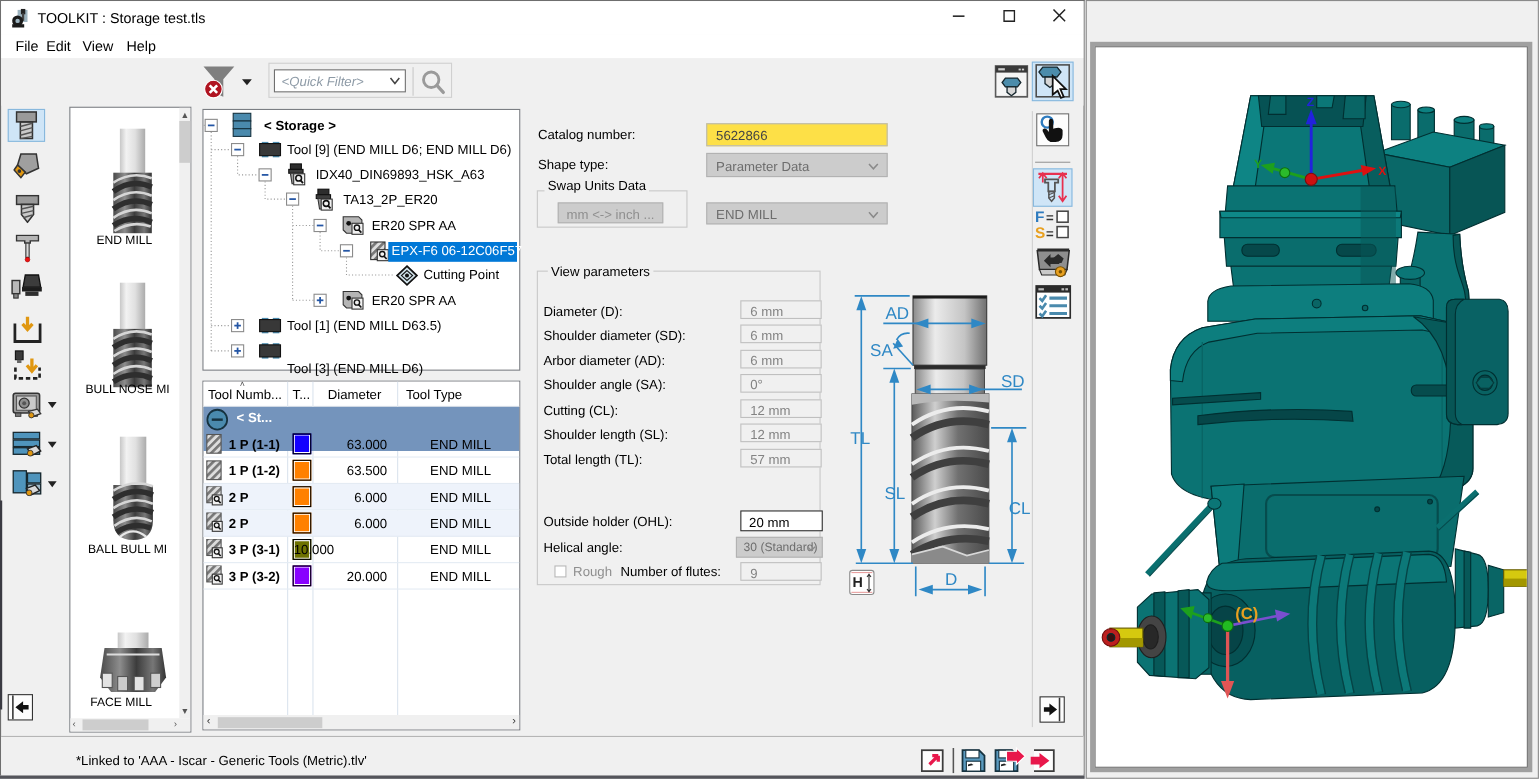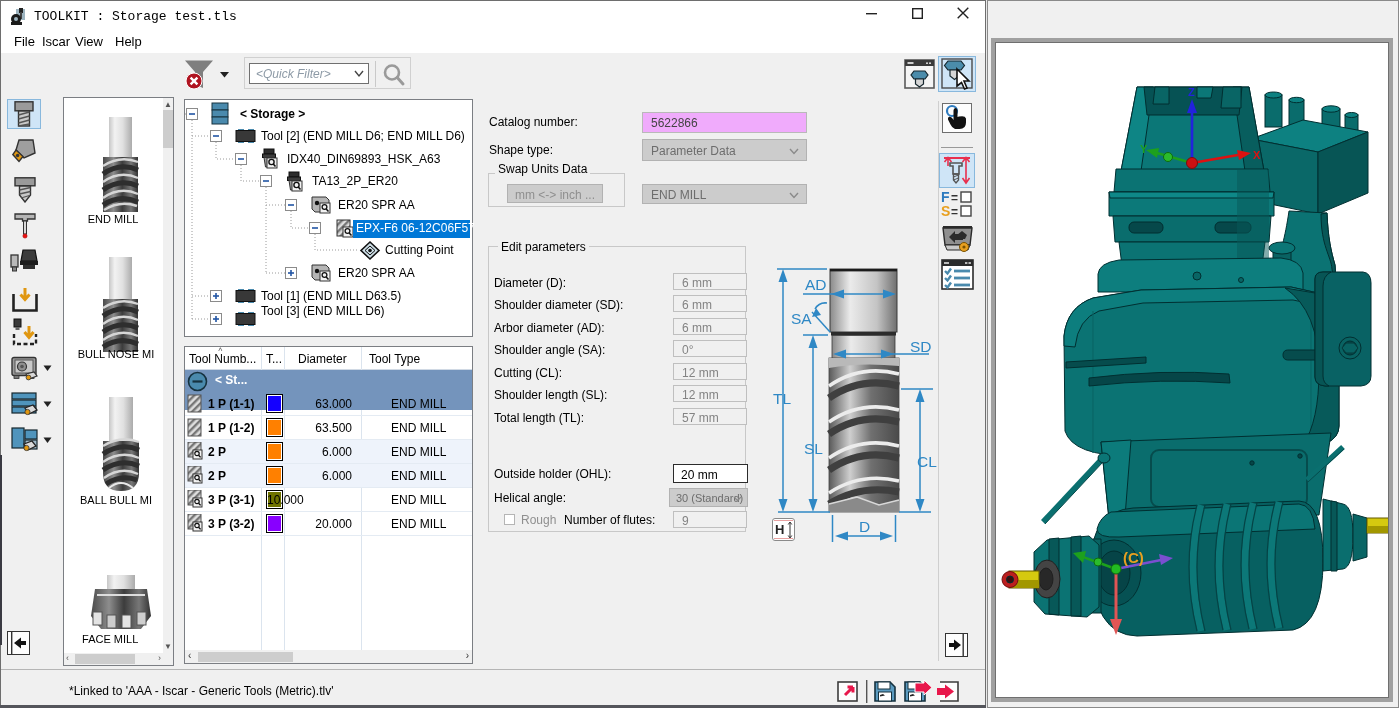--- a/index.html
+++ b/index.html
@@ -1,19 +1,19 @@
 <!DOCTYPE html>
 <html><head>
 <meta charset="utf-8">
 <style>
 * { margin:0; padding:0; box-sizing:border-box; }
 html,body { width:1399px; height:708px; overflow:hidden; font-family:"Liberation Sans", sans-serif; background:#e8e8e8; }
 .abs { position:absolute; }
 #leftwin { position:absolute; left:0; top:0; width:986px; height:705px; background:#f0f0f0; border:1px solid #6e6e6e; border-bottom:none; }
-#titlebar { position:absolute; left:0; top:0; width:100%; height:30px; background:#ffffff;font-family:Liberation Mono, monospace; }
+#titlebar { position:absolute; left:0; top:0; width:100%; height:30px; background:#ffffff; }
 #titletxt { position:absolute; left:33px; top:8px; font-size:13px; color:#000; }
 .winbtn { position:absolute; top:0; width:46px; height:30px; text-align:center; line-height:30px; font-size:15px; color:#222; }
 #menubar { position:absolute; left:0; top:30px; width:100%; height:22px; background:#ffffff; }
 .menu { position:absolute; top:3px; font-size:13px; color:#000; }
 #toolbar { position:absolute; left:0; top:52px; width:100%; height:43px; background:#f0f0f0; }
 #qfwrap { position:absolute; left:243px; top:56px; width:167px; height:32px; border:1px solid #d0d0d0; background:#f0f0f0; }
 #qfbox { position:absolute; left:248px; top:62px; width:120px; height:21px; border:1px solid #707070; background:#fff; }
 #qftext { position:absolute; left:6px; top:3px; font-size:12px; font-style:italic; color:#8d9aa6; }
 #statusbar { position:absolute; left:0; top:668px; width:100%; height:35px; background:#f0f0f0; border-top:1px solid #b5b5b5; }
 #statustxt { position:absolute; left:68px; top:14px; font-size:12px; color:#000; }
@@ -48,21 +48,21 @@
         </svg></div>
     <div class="winbtn" style="left:893px;"><svg width="11" height="11" viewBox="0 0 11 11">
           <rect x="0.7" y="0.7" width="9.6" height="9.6" fill="none" stroke="#222" stroke-width="1.4"></rect>
         </svg></div>
     <div class="winbtn" style="left:939px;"><svg width="12" height="12" viewBox="0 0 12 12">
           <path d="M0.7 0.7 L11.3 11.3 M11.3 0.7 L0.7 11.3" stroke="#222" stroke-width="1.4"></path>
         </svg></div>
   </div>
   <div id="menubar">
     <div class="menu" style="left:13px;">File</div>
-    <div class="menu" style="left:41px;">Iscar</div>
+    <div class="menu" style="left:41px;">Edit</div>
     <div class="menu" style="left:74px;">View</div>
     <div class="menu" style="left:114px;">Help</div>
   </div>
   <div id="toolbar"></div>
 
   <svg class="abs" style="left:183px;top:59px;" width="45" height="30" viewBox="0 0 45 30">
     <path d="M1 0.5 L29 0.5 L19 12 L19 28 L11 24.5 L11 12 Z" fill="#7f7f7f"></path>
     <circle cx="10" cy="21" r="8" fill="#b01421" stroke="#fff" stroke-width="1"></circle>
     <path d="M6.6 17.6 L13.4 24.4 M13.4 17.6 L6.6 24.4" stroke="#fff" stroke-width="2.4"></path>
     <path d="M36 12 L45 12 L40.5 17.5 Z" fill="#222"></path>
@@ -343,29 +343,29 @@
 
       <g>
         <path d="M185 142 L194 150.5 L185 159 L176 150.5 Z" fill="#cfe0e8" stroke="#111" stroke-width="1.6"></path>
         <path d="M185 146 L190 150.5 L185 155 L180 150.5 Z" fill="none" stroke="#111" stroke-width="1"></path>
         <circle cx="185" cy="150.5" r="1.8" fill="#111"></circle>
       </g>
 
       <rect x="168" y="120" width="117" height="18" fill="#0078d7"></rect>
     </svg>
     <div class="lbl" style="left:55px;top:7px;font-weight:bold;">&lt; Storage &gt;</div>
-    <div class="lbl" style="left:76px;top:29px;">Tool [2] (END MILL D6; END MILL D6)</div>
+    <div class="lbl" style="left:76px;top:29px;">Tool [9] (END MILL D6; END MILL D6)</div>
     <div class="lbl" style="left:102px;top:52px;">IDX40_DIN69893_HSK_A63</div>
     <div class="lbl" style="left:127px;top:74px;">TA13_2P_ER20</div>
     <div class="lbl" style="left:153px;top:98px;">ER20 SPR AA</div>
     <div class="lbl" style="left:171px;top:121px;color:#fff;">EPX-F6 06-12C06F57</div>
     <div class="lbl" style="left:200px;top:143px;">Cutting Point</div>
     <div class="lbl" style="left:153px;top:166px;">ER20 SPR AA</div>
     <div class="lbl" style="left:76px;top:189px;">Tool [1] (END MILL D63.5)</div>
-    <div class="lbl" style="left:76px;top:204px;">Tool [3] (END MILL D6)</div>
+    <div class="lbl" style="left:76px;top:228px;">Tool [3] (END MILL D6)</div>
   </div>
   <div class="panel" id="tablepanel" style="left:183px; top:345px; width:289px; height:318px;">
     
     <div class="abs" style="left:0;top:0;width:287px;height:23px;background:#fff;border-bottom:1px solid #d0d9e4;">
       <div class="lbl" style="left:4px;top:5px;">Tool Numb...</div>
       <div class="lbl" style="left:81px;top:5px;">T...</div>
       <div class="lbl" style="left:113px;top:5px;">Diameter</div>
       <div class="lbl" style="left:184px;top:5px;">Tool Type</div>
       <div class="abs" style="left:33px;top:-2px;font-size:8px;color:#555;">˄</div>
     </div>
@@ -450,37 +450,37 @@
     </div>
     
     <div class="abs" style="left:0;bottom:0;width:287px;height:13px;background:#f0f0f0;">
       <div class="abs" style="left:3px;top:0px;font-size:10px;color:#333;">‹</div>
       <div class="abs" style="left:13px;top:1.5px;width:95px;height:10px;background:#cdcdcd;"></div>
       <div class="abs" style="right:3px;top:0px;font-size:10px;color:#333;">›</div>
     </div>
   </div>
 
   <div class="lbl" style="left:488px;top:114px;">Catalog number:</div>
-  <div class="fld" style="left:641px;top:111px;width:165px;height:21px;background:#f0abfc;border:1px solid #b9b9b9;color:#444;padding:3px 0 0 8px;">5622866</div>
+  <div class="fld" style="left:641px;top:111px;width:165px;height:21px;background:#fde047;border:1px solid #b9b9b9;color:#444;padding:3px 0 0 8px;">5622866</div>
   <div class="lbl" style="left:488px;top:142px;">Shape type:</div>
   <div class="fld ddl" style="left:641px;top:138px;width:165px;height:22px;padding:4px 0 0 8px;">Parameter Data
     <svg class="abs" style="right:7px;top:8px;" width="10" height="7" viewBox="0 0 10 7">
         <path d="M1 1 L5 5.5 L9 1" fill="none" stroke="#8a8a8a" stroke-width="1.4"></path>
       </svg>
   </div>
   <div class="gb" style="left:487px;top:172px;width:137px;height:34px;"></div>
   <div class="gbl" style="left:494px;top:161px;">Swap Units Data</div>
   <div class="fld ddl" style="left:506px;top:183px;width:96px;height:19px;text-align:center;padding-top:3px;color:#8f8f8f;">mm &lt;-&gt; inch ...</div>
   <div class="fld ddl" style="left:641px;top:183px;width:165px;height:20px;padding:3px 0 0 8px;">END MILL
     <svg class="abs" style="right:7px;top:7px;" width="10" height="7" viewBox="0 0 10 7">
         <path d="M1 1 L5 5.5 L9 1" fill="none" stroke="#8a8a8a" stroke-width="1.4"></path>
       </svg>
   </div>
   <div class="gb" style="left:487px;top:245px;width:258px;height:286px;"></div>
-  <div class="gbl" style="left:497px;top:239px;">Edit parameters</div>
+  <div class="gbl" style="left:497px;top:239px;">View parameters</div>
   <div class="lbl" style="left:493px;top:275px;">Diameter (D):</div>
   <div class="fld dis" style="left:672px;top:272px;width:74px;height:17px;padding:2px 0 0 8px;">6 mm</div>
   <div class="lbl" style="left:493px;top:297px;">Shoulder diameter (SD):</div>
   <div class="fld dis" style="left:672px;top:294px;width:74px;height:17px;padding:2px 0 0 8px;">6 mm</div>
   <div class="lbl" style="left:493px;top:320px;">Arbor diameter (AD):</div>
   <div class="fld dis" style="left:672px;top:317px;width:74px;height:17px;padding:2px 0 0 8px;">6 mm</div>
   <div class="lbl" style="left:493px;top:342px;">Shoulder angle (SA):</div>
   <div class="fld dis" style="left:672px;top:339px;width:74px;height:17px;padding:2px 0 0 8px;">0°</div>
   <div class="lbl" style="left:493px;top:365px;">Cutting (CL):</div>
   <div class="fld dis" style="left:672px;top:362px;width:74px;height:17px;padding:2px 0 0 8px;">12 mm</div>

